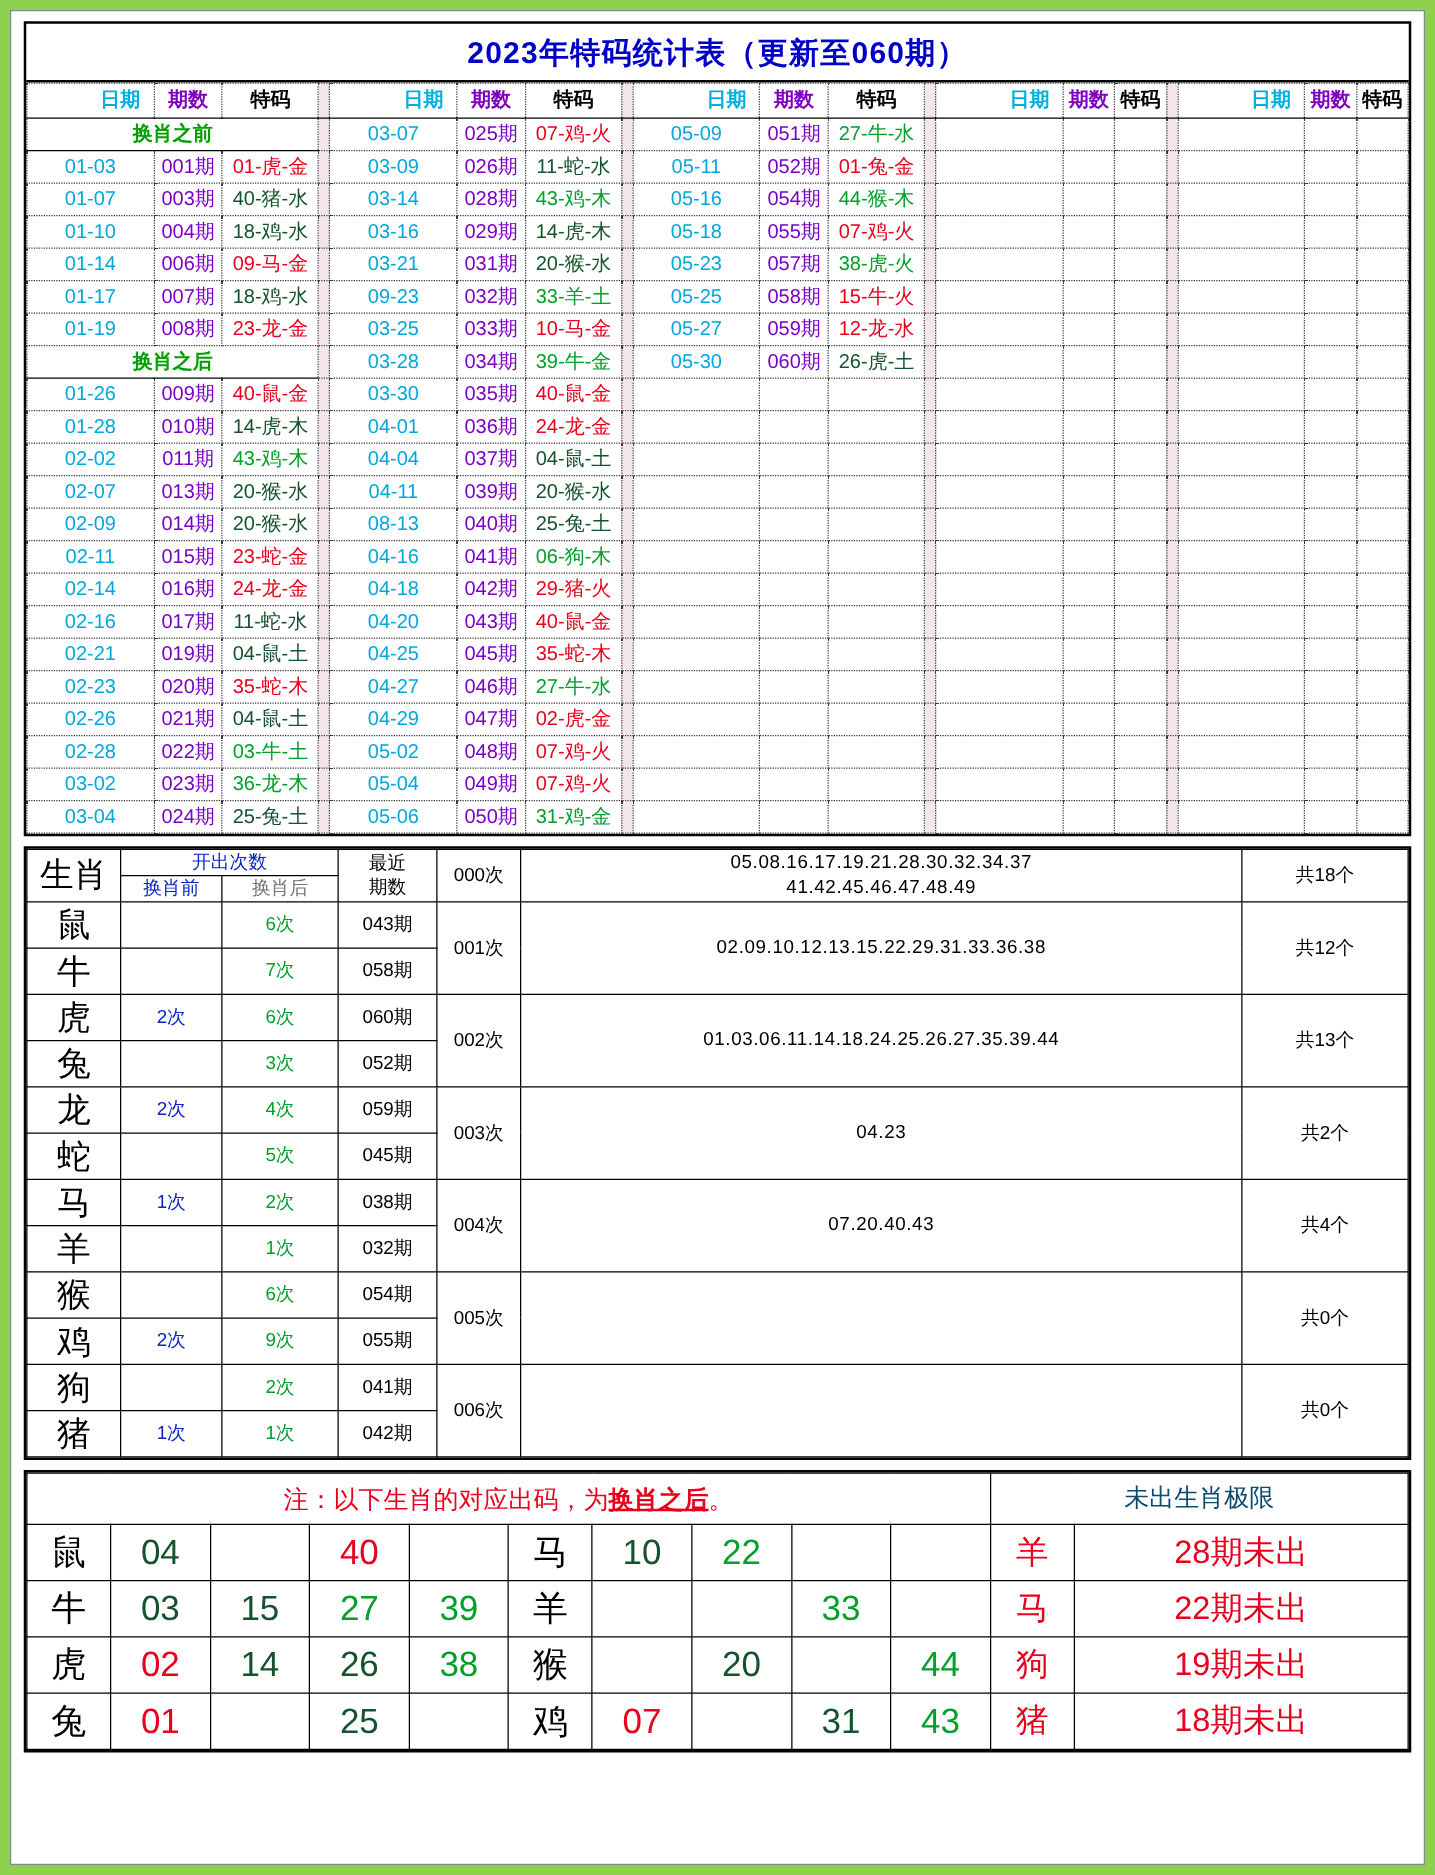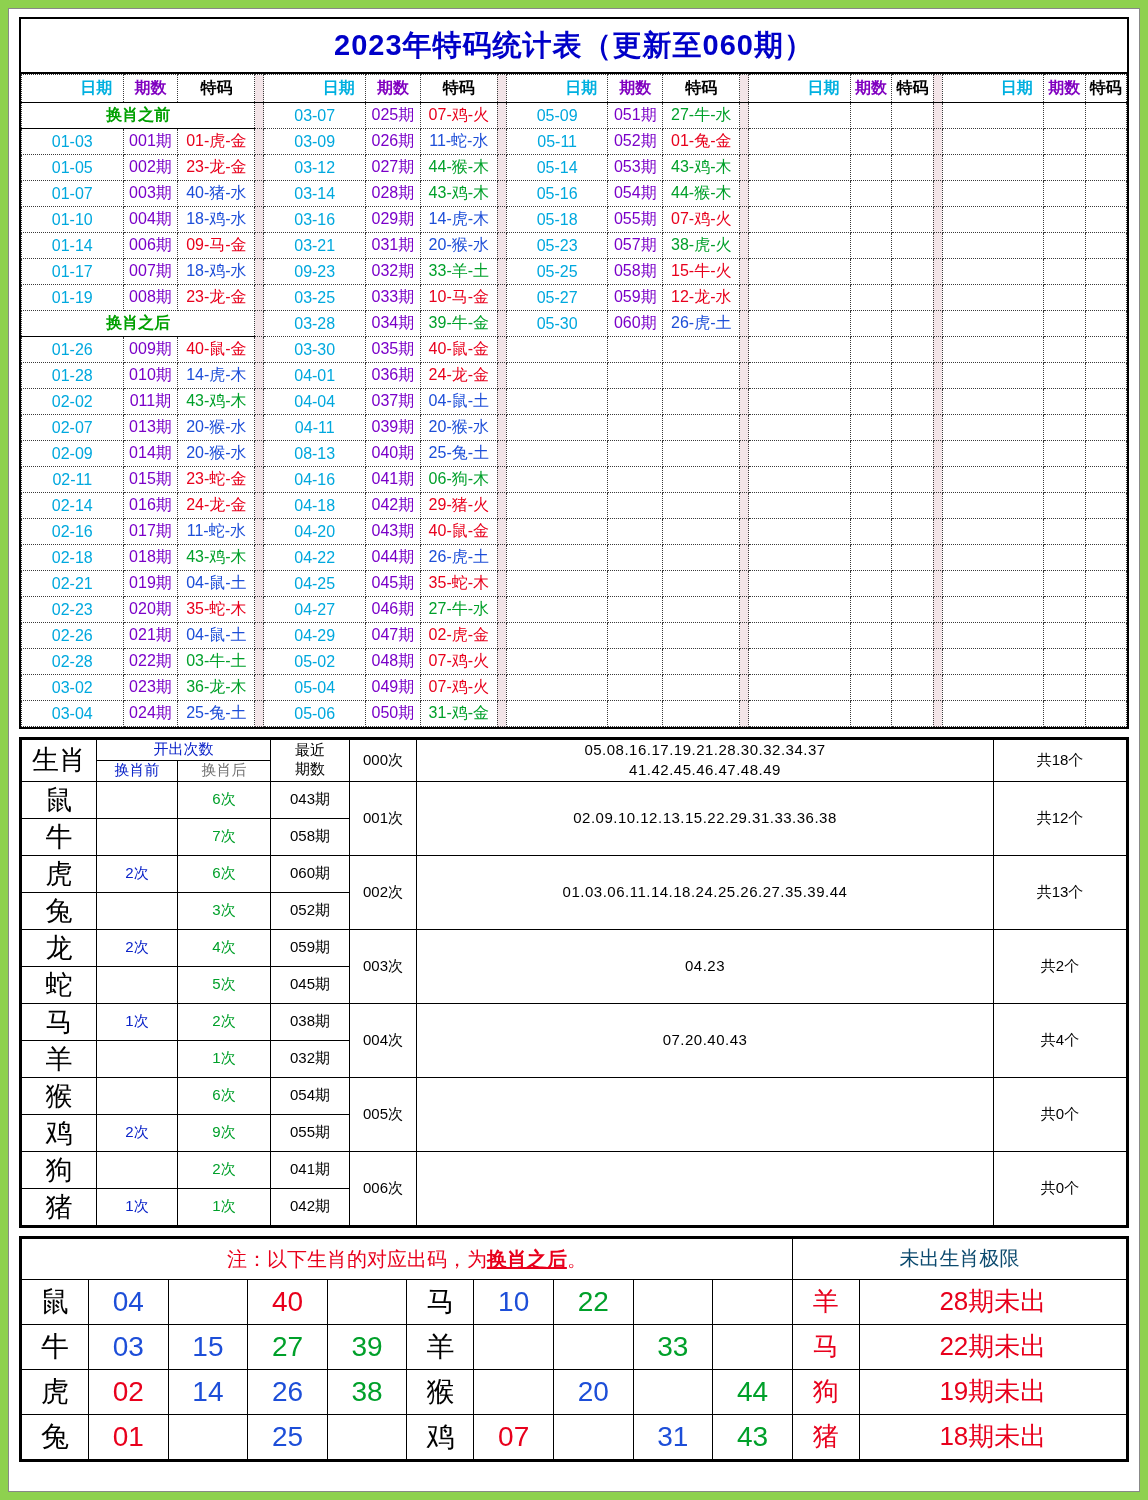--- a/index.html
+++ b/index.html
@@ -10,42 +10,42 @@
     overflow:hidden;
   }
   .page{
     position:absolute;left:8px;top:8px;width:1132px;height:1484px;
     background:#fff;box-sizing:border-box;
     border:1px solid #888;
   }
   .block{margin:8px 10px 0 10px;border:2px solid #000;box-sizing:border-box;}
   
   .title{
-    text-align:center;color:#0000c8;font-size:29px;font-weight:bold;
+    text-align:center;color:#0000c8;font-size:24px;font-weight:bold;
     padding:7px 0 6px 0;border-bottom:2px solid #000;letter-spacing:1px;
   }
   
   table{border-collapse:collapse;width:100%;}
   .main td,.main th{
     border:1px dotted #3a3a3a;
     font-size:16px;text-align:center;height:25px;padding:0;
     white-space:nowrap;
   }
   .main .hdr{font-size:17px;font-weight:bold;border-bottom:1px solid #000;height:28px;}
   .hdr .c1{color:#00b0e0;padding-left:48px;}
   .hdr .c2{color:#8000c0;}
   .hdr .c3{color:#000;}
   .sep{border-left:3px solid #000;border-right:3px solid #000;background:#f3e5e8;width:8px;min-width:8px;}
   .dcol{color:#00a8de;}
   .pcol{color:#7a00c8;}
   .sub{font-weight:bold;color:#00a000;font-size:17px;border-bottom:1px solid #000 !important;}
   .blank{height:25px;}
   
   .cR{color:#e8001c;}
-  .cB{color:#1d4ed8;}
+  .cB{color:#14532d;}
   .cG{color:#00a02a;}
   
   .stats td{border:1px solid #000;font-size:15px;text-align:center;padding:0;}
   .stats .zodiac{font-size:27px;font-weight:normal;width:74px;}
   .stats .small{font-size:15px;}
   .cnt-b{color:#0b23c8;}
   .cnt-g{color:#00a02a;}
   .numcell{text-align:left;padding-left:10px;font-size:25px;line-height:1.35;letter-spacing:0.5px;}
   .timescell{font-size:19px;width:66px;}
   .totalcell{font-size:22px;width:132px;}
@@ -125,41 +125,20 @@
             <td class="sep"></td>
             <td class="blank"></td>
             <td class="blank"></td>
             <td class="blank"></td>
             <td class="sep"></td>
             <td class="blank"></td>
             <td class="blank"></td>
             <td class="blank"></td>
           </tr>
           <tr>
-            <td class="dcol">01-05</td>
-            <td class="pcol">002期</td>
-            <td class="cR">23-龙-金</td>
-            <td class="sep"></td>
-            <td class="dcol">03-12</td>
-            <td class="pcol">027期</td>
-            <td class="cG">44-猴-木</td>
-            <td class="sep"></td>
-            <td class="dcol">05-14</td>
-            <td class="pcol">053期</td>
-            <td class="cG">43-鸡-木</td>
-            <td class="sep"></td>
-            <td class="blank"></td>
-            <td class="blank"></td>
-            <td class="blank"></td>
-            <td class="sep"></td>
-            <td class="blank"></td>
-            <td class="blank"></td>
-            <td class="blank"></td>
-          </tr>
-          <tr>
             <td class="dcol">01-07</td>
             <td class="pcol">003期</td>
             <td class="cB">40-猪-水</td>
             <td class="sep"></td>
             <td class="dcol">03-14</td>
             <td class="pcol">028期</td>
             <td class="cG">43-鸡-木</td>
             <td class="sep"></td>
             <td class="dcol">05-16</td>
             <td class="pcol">054期</td>
@@ -424,41 +403,20 @@
             <td class="blank"></td>
           </tr>
           <tr>
             <td class="dcol">02-16</td>
             <td class="pcol">017期</td>
             <td class="cB">11-蛇-水</td>
             <td class="sep"></td>
             <td class="dcol">04-20</td>
             <td class="pcol">043期</td>
             <td class="cR">40-鼠-金</td>
-            <td class="sep"></td>
-            <td class="blank"></td>
-            <td class="blank"></td>
-            <td class="blank"></td>
-            <td class="sep"></td>
-            <td class="blank"></td>
-            <td class="blank"></td>
-            <td class="blank"></td>
-            <td class="sep"></td>
-            <td class="blank"></td>
-            <td class="blank"></td>
-            <td class="blank"></td>
-          </tr>
-          <tr>
-            <td class="dcol">02-18</td>
-            <td class="pcol">018期</td>
-            <td class="cG">43-鸡-木</td>
-            <td class="sep"></td>
-            <td class="dcol">04-22</td>
-            <td class="pcol">044期</td>
-            <td class="cB">26-虎-土</td>
             <td class="sep"></td>
             <td class="blank"></td>
             <td class="blank"></td>
             <td class="blank"></td>
             <td class="sep"></td>
             <td class="blank"></td>
             <td class="blank"></td>
             <td class="blank"></td>
             <td class="sep"></td>
             <td class="blank"></td>

